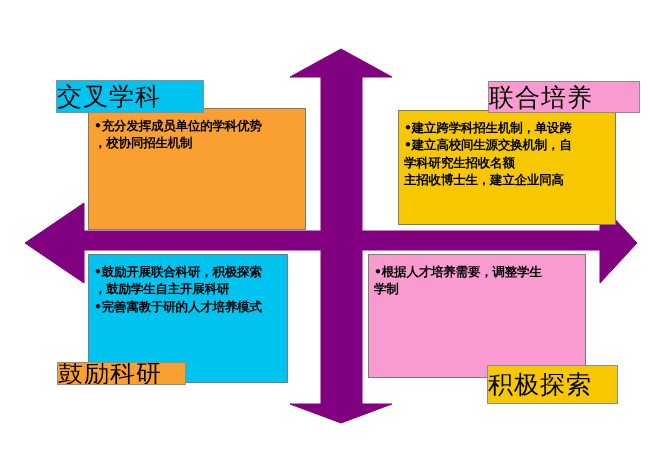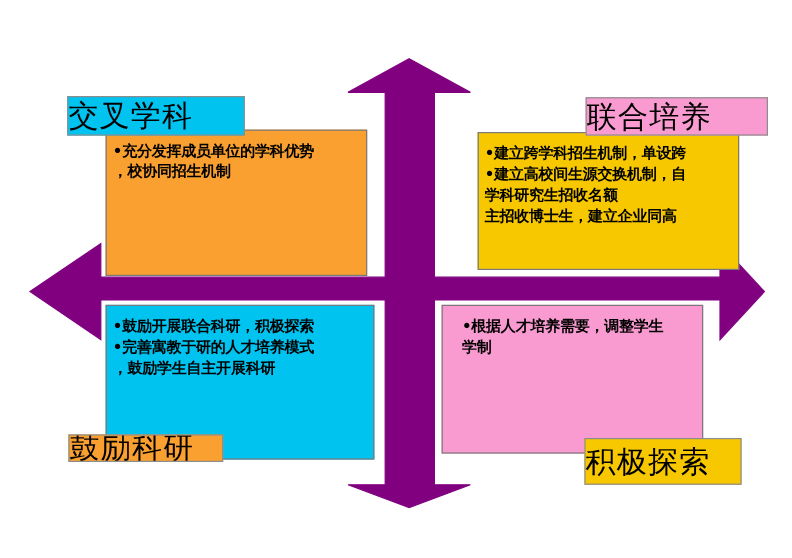--- a/index.html
+++ b/index.html
@@ -58,22 +58,22 @@
     font-size: 25px;
     line-height: 1;
     color: #000000;
     white-space: nowrap;
     letter-spacing: 1px;
   }
 
   
   #box-orange-tl { left: 88px;  top: 108px; width: 218px; height: 122px; background: #F9A030; }
   #box-yellow-tr { left: 368px; top: 110px; width: 218px; height: 115px; background: #F7C800; margin-left: 30px; }
-  #box-cyan-bl   { left: 88px;  top: 254px; width: 224px; height: 129px; background: #00C3F0; }
-  #box-pink-br   { left: 368px; top: 254px; width: 218px; height: 124px; background: #F99BD0; padding-left: 11px; }
+  #box-cyan-bl   { left: 88px;  top: 254px; width: 200px; height: 129px; background: #00C3F0; }
+  #box-pink-br   { left: 368px; top: 254px; width: 218px; height: 124px; background: #F99BD0; }
 
   
   #label-tl { left: 56px;  top: 80px;  width: 148px; height: 33px; background: #00C3F0; }
   #label-tr { left: 488px; top: 81px;  width: 152px; height: 32px; background: #F99BD0; }
   #label-bl { left: 57px;  top: 362px; width: 129px; height: 23px; background: #F9A030; }
   #label-br { left: 487px; top: 365px; width: 131px; height: 39px; background: #F7C800; }
 </style>
 </head>
 <body>
 
@@ -107,22 +107,22 @@
       <span class="bullet-line">•建立跨学科招生机制，单设跨</span>
       <span class="bullet-line">•建立高校间生源交换机制，自</span>
       <span class="bullet-line">学科研究生招收名额</span>
       <span class="bullet-line">主招收博士生，建立企业同高</span>
     </div>
   </div>
 
   <div class="content-box" id="box-cyan-bl">
     <div class="content-text">
       <span class="bullet-line">•鼓励开展联合科研，积极探索</span>
+      <span class="bullet-line">，鼓励学生自主开展科研</span>
       <span class="bullet-line">•完善寓教于研的人才培养模式</span>
-      <span class="bullet-line">，鼓励学生自主开展科研</span>
     </div>
   </div>
 
   <div class="content-box" id="box-pink-br">
     <div class="content-text">
       <span class="bullet-line">•根据人才培养需要，调整学生</span>
       <span class="bullet-line">学制</span>
     </div>
   </div>
 

